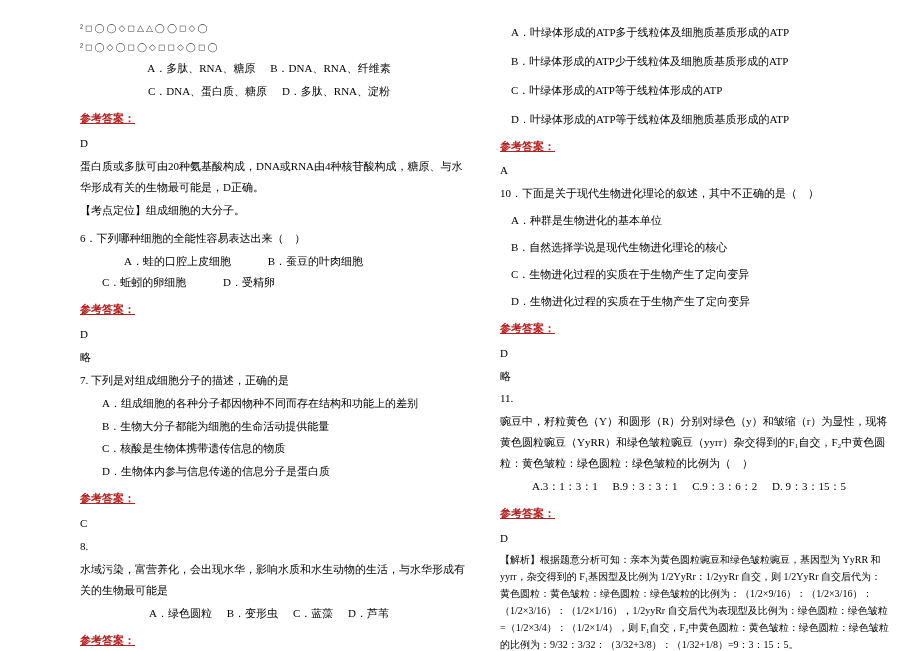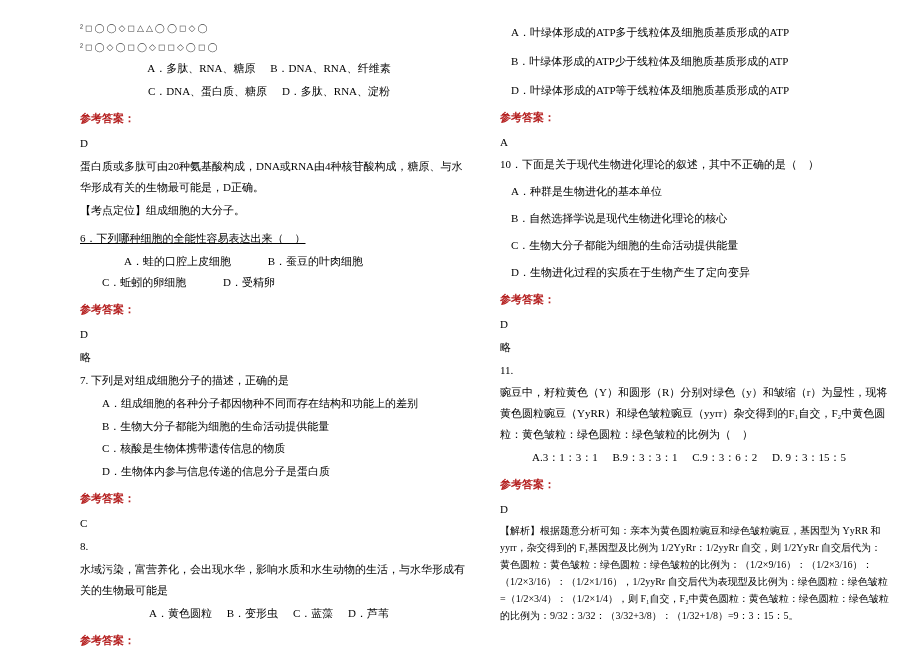--- a/index.html
+++ b/index.html
@@ -27,25 +27,26 @@
       letter-spacing: 2px;
       font-size: 9px;
       color: #444;
       margin-bottom: 2px;
     }
     .opt-line { margin: 2px 0; text-align: center; }
     .opt-item { display: inline-block; margin-right: 12px; }
     .answer-header {
       font-weight: bold;
       margin: 6px 0 4px 0;
+      text-decoration: underline;
     }
     .red { color: #b52020; }
     .indent { text-indent: 1em; }
     .sub { text-indent: 2em; }
-    .question-title { margin-top: 8px; text-decoration: underline; }
+    .question-title { margin-top: 8px; }
     .big-letter { margin: 2px 0; }
     p { margin: 2px 0; }
   </style>
 </head>
 <body>
 
 <div class="page">
   <div class="column">
     <div class="shapes-row">²◻◯◯◇◻△△◯◯◻◇◯</div>
     <div class="shapes-row">²◻◯◇◯◻◯◇◻◻◇◯◻◯</div>
@@ -78,40 +79,41 @@
     <p class="sub">A．组成细胞的各种分子都因物种不同而存在结构和功能上的差别</p>
     <p class="sub">B．生物大分子都能为细胞的生命活动提供能量</p>
     <p class="sub">C．核酸是生物体携带遗传信息的物质</p>
     <p class="sub">D．生物体内参与信息传递的信息分子是蛋白质</p>
     <p class="answer-header red">参考答案：</p>
     <p class="big-letter">C</p>
 
     <p>8.</p>
     <p>水域污染，富营养化，会出现水华，影响水质和水生动物的生活，与水华形成有关的生物最可能是</p>
     <p class="opt-line">
-      <span class="opt-item">A．黄色圆粒</span>
+      <span class="opt-item">A．绿色圆粒</span>
       <span class="opt-item">B．变形虫</span>
       <span class="opt-item">C．蓝藻</span>
       <span class="opt-item">D．芦苇</span>
     </p>
     <p class="answer-header red">参考答案：</p>
 
   </div>
 
   <div class="column">
     <p class="indent">A．叶绿体形成的ATP多于线粒体及细胞质基质形成的ATP</p>
     <p class="indent" style="margin-top:8px">B．叶绿体形成的ATP少于线粒体及细胞质基质形成的ATP</p>
+    <p class="indent" style="margin-top:8px">C．叶绿体形成的ATP等于线粒体形成的ATP</p>
     <p class="indent" style="margin-top:8px">D．叶绿体形成的ATP等于线粒体及细胞质基质形成的ATP</p>
     <p class="answer-header red">参考答案：</p>
     <p>A</p>
 
     <p>10．下面是关于现代生物进化理论的叙述，其中不正确的是（　）</p>
     <p class="indent" style="margin-top:6px">A．种群是生物进化的基本单位</p>
     <p class="indent" style="margin-top:6px">B．自然选择学说是现代生物进化理论的核心</p>
-    <p class="indent" style="margin-top:6px">C．生物大分子都能为细胞的生命活动提供能量</p>
+    <p class="indent" style="margin-top:6px">C．生物进化过程的实质在于生物产生了定向变异</p>
     <p class="indent" style="margin-top:6px">D．生物进化过程的实质在于生物产生了定向变异</p>
     <p class="answer-header red">参考答案：</p>
     <p class="big-letter">D</p>
     <p>略</p>
 
     <p>11.</p>
     <p>豌豆中，籽粒黄色（Y）和圆形（R）分别对绿色（y）和皱缩（r）为显性，现将黄色圆粒豌豆（YyRR）和绿色皱粒豌豆（yyrr）杂交得到的F₁自交，F₂中黄色圆粒：黄色皱粒：绿色圆粒：绿色皱粒的比例为（　）</p>
     <p class="opt-line">
       <span class="opt-item">A.3：1：3：1</span>
       <span class="opt-item">B.9：3：3：1</span>

